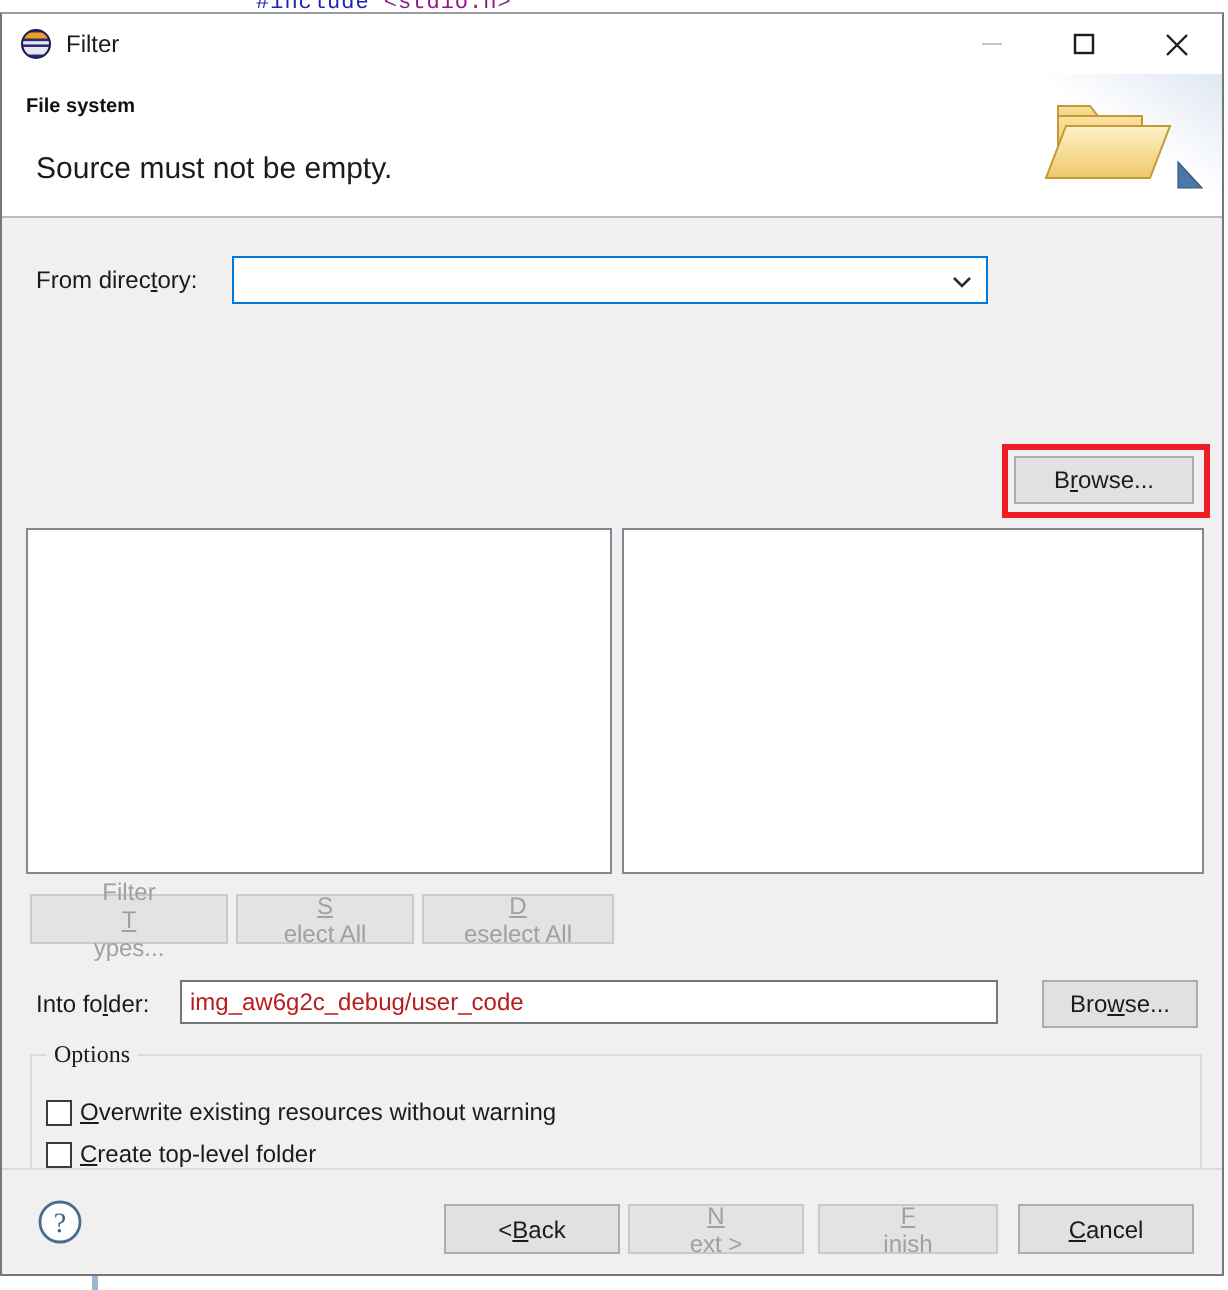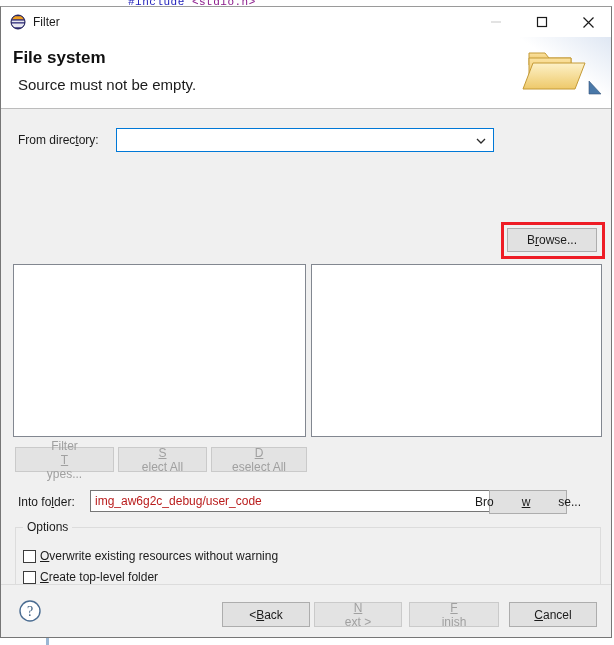--- a/index.html
+++ b/index.html
@@ -96,21 +96,21 @@
     background: #ffffff;
     flex: 0 0 auto;
     height: 72px;
     position: relative;
     border-bottom: 1px solid #bcbcbc;
     box-sizing: border-box;
   }
   .header-title {
     position: absolute;
     left: 12px; top: 11px;
-    font-size: 17px;
+    font-size: 10px;
     font-weight: bold;
     color: #111111;
   }
   .header-sub {
     position: absolute;
     left: 17px; top: 39px;
     font-size: 15px;
     color: #1b1b1b;
   }
   .header-graphic {
@@ -217,37 +217,38 @@
     width: 409px; height: 22px;
     background: #ffffff;
     border: 1px solid #767676;
     box-sizing: border-box;
   }
   .txt-intofolder .val {
     position: absolute; left: 4px; top: 3px;
     font-size: 12px; color: #b91c1c; white-space: nowrap;
   }
   .btn-browse-bottom {
-    position: absolute; left: 488px; top: 381px; width: 78px; height: 24px; gap: 28px;
+    position: absolute; left: 520px; top: 381px; width: 78px; height: 24px;
   }
 
   .group-options {
     position: absolute;
     left: 14px; top: 418px;
     width: 586px; height: 94px;
     border: 1px solid #dcdcdc;
     box-sizing: border-box;
   }
   .group-legend {
     position: absolute;
     left: 22px; top: 411px;
     background: #f0f0f0;
     padding: 0 4px;
     font-size: 12px;
     color: #1b1b1b;
+    font-family: Liberation Serif, serif;
   }
   .checkrow {
     position: absolute;
     display: flex;
     align-items: center;
   }
   .checkrow.r1 { left: 22px; top: 440px; }
   .checkrow.r2 { left: 22px; top: 461px; }
   .cbox {
     width: 13px; height: 13px;

